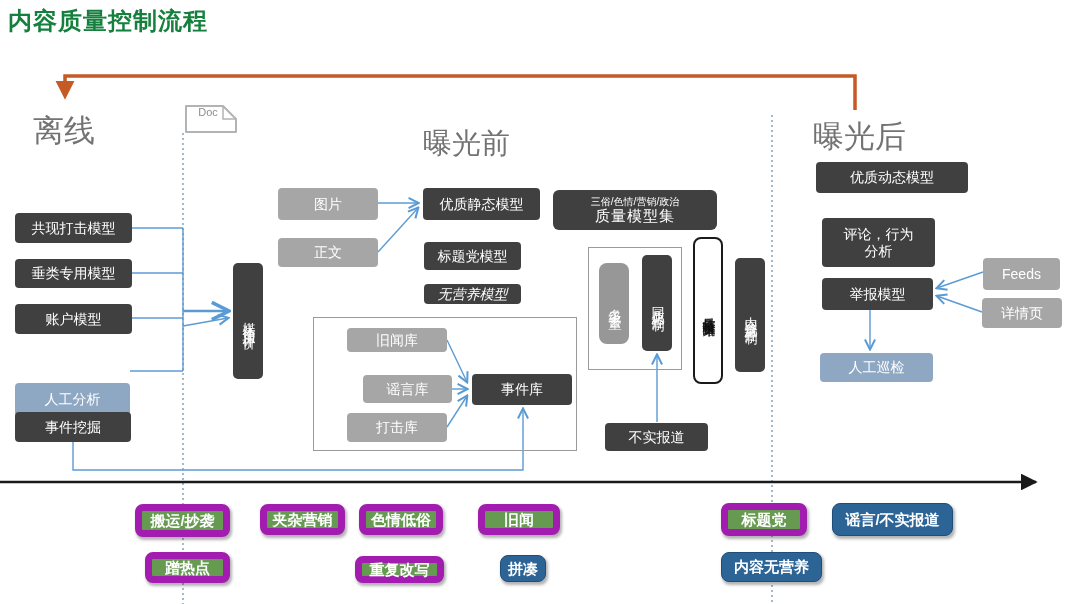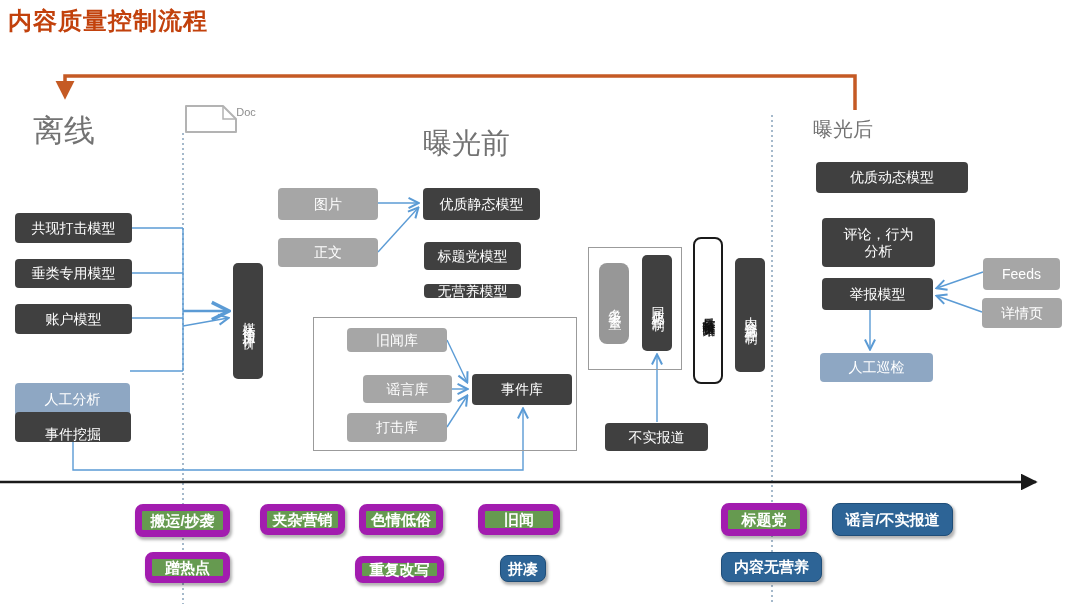--- a/index.html
+++ b/index.html
@@ -1,35 +1,35 @@
 <!DOCTYPE html>
 <html><head>
 <meta charset="utf-8">
 <style>
   html,body{margin:0;padding:0;background:#fff;}
   .stage{position:relative;width:1080px;height:604px;background:#fff;overflow:hidden;
          font-family:"Liberation Sans","DejaVu Sans",sans-serif;}
   .overlay{position:absolute;left:0;top:0;z-index:1;}
   .title{position:absolute;left:8px;top:5px;z-index:3;font-family:"Liberation Serif","DejaVu Serif",serif;
-         font-size:24px;font-weight:bold;color:#c2410c;letter-spacing:1px;}
+         font-size:24px;font-weight:bold;color:#15803d;letter-spacing:1px;}
   .header{position:absolute;z-index:3;font-family:"Liberation Serif","DejaVu Serif",serif;color:#737373;}
   .box{position:absolute;z-index:2;display:flex;align-items:center;justify-content:center;text-align:center;
        box-sizing:border-box;color:#fff;font-size:14px;border-radius:4px;line-height:1.15;}
   .dark{background:#404040;}
   .gray{background:#a6a6a6;text-align:center;}
   .midgray{background:#979797;}
   .bluegray{background:#8ea7c3;}
   .vbox{writing-mode:vertical-rl;text-orientation:upright;letter-spacing:3px;font-size:13px;border-radius:5px;}
   .frame{position:absolute;z-index:1;border:1px solid #9b9b9b;background:transparent;box-sizing:border-box;}
   .whitebox{background:#fff;border:2px solid #1a1a1a;color:#111;border-radius:8px;}
   .tag{border-radius:8px;font-weight:bold;font-size:15px;box-shadow:1.5px 2.5px 3px rgba(0,0,0,.30);}
   .tag.green{background:#669a50;border:7px solid #a21caf;}
   .tag.blue{background:#2d6496;border:1px solid #1f4e79;}
   .doc{position:absolute;left:185px;top:105px;width:52px;height:28px;z-index:3;}
-  .doc .doc-label{position:absolute;left:0;top:1px;width:46px;text-align:center;font-size:11px;color:#8d8d8d;margin-left:38px;}
+  .doc .doc-label{position:absolute;left:0;top:1px;width:46px;text-align:center;font-size:11px;color:#8d8d8d;}
   .two-line{flex-direction:column;}
 </style>
 </head>
 <body>
 
 <div class="stage">
 
   <svg class="overlay" width="1080" height="604" viewBox="0 0 1080 604">
     <defs>
       <marker id="chev" viewBox="0 0 10 10" refX="8.5" refY="5" markerWidth="9" markerHeight="9" orient="auto">
@@ -76,21 +76,21 @@
 
     <path d="M983,272 L937,288" fill="none" stroke="#5b9bd5" stroke-width="1.4" marker-end="url(#chev)"></path>
     <path d="M982,312 L937,296" fill="none" stroke="#5b9bd5" stroke-width="1.4" marker-end="url(#chev)"></path>
 
     <line x1="870" y1="310" x2="870" y2="349" stroke="#5b9bd5" stroke-width="1.4" marker-end="url(#chev)"></line>
   </svg>
 
   <div class="title">内容质量控制流程</div>
   <div class="header" style="left:33px;top:110px;font-size:31px;">离线</div>
   <div class="header" style="left:423px;top:124px;font-size:29px;">曝光前</div>
-  <div class="header" style="left:813px;top:116px;font-size:20px;">曝光后</div>
+  <div class="header" style="left:813px;top:116px;font-size:31px;">曝光后</div>
 
   <div class="doc">
     <svg width="52" height="28" viewBox="0 0 52 28">
       <path d="M1,1 H38 L51,14 V27 H1 Z" fill="#ffffff" stroke="#b3b3b3" stroke-width="2" stroke-linejoin="round"></path>
       <path d="M38,1 V14 H51" fill="none" stroke="#b3b3b3" stroke-width="1.5"></path>
     </svg>
     <span class="doc-label">Doc</span>
   </div>
 
   <div class="box dark" style="left:15px;top:213px;width:117px;height:30px;">
@@ -98,43 +98,47 @@
     </div>
   <div class="box dark" style="left:15px;top:259px;width:117px;height:29px;">
       <span>垂类专用模型</span>
     </div>
   <div class="box dark" style="left:15px;top:304px;width:117px;height:30px;">
       <span>账户模型</span>
     </div>
   <div class="box bluegray" style="left:15px;top:355px;width:115px;height:33px;margin-top:28px;">
       <span>人工分析</span>
     </div>
-  <div class="box dark" style="left:15px;top:412px;width:116px;height:30px;align-items:flex-end;">
+  <div class="box dark" style="left:15px;top:412px;width:116px;height:30px;">
       <span>事件挖掘</span>
     </div>
   <div class="box dark vbox" style="left:233px;top:263px;width:30px;height:116px;">
       <span>媒体信用评价</span>
     </div>
 
   <div class="box gray" style="left:278px;top:188px;width:100px;height:32px;">
       <span>图片</span>
     </div>
   <div class="box gray" style="left:278px;top:238px;width:100px;height:29px;">
       <span>正文</span>
     </div>
   <div class="box dark" style="left:423px;top:188px;width:117px;height:32px;align-items:center;">
       <span>优质静态模型</span>
     </div>
   <div class="box dark" style="left:424px;top:242px;width:97px;height:28px;">
       <span>标题党模型</span>
     </div>
-  <div class="box dark" style="left:424px;top:284px;width:97px;height:14px;">
+  <div class="box dark" style="left:424px;top:284px;width:97px;height:20px;font-style:italic;">
       <span>无营养模型</span>
     </div>
 
+  <div class="box dark two-line" style="left:553px;top:190px;width:164px;height:40px;border-radius:6px;">
+    <span style="font-size:10px;">三俗/色情/营销/政治</span>
+    <span style="font-size:15px;letter-spacing:1px;">质量模型集</span>
+  </div>
 
   <div class="frame" style="left:588px;top:247px;width:94px;height:123px;"></div>
   <div class="box midgray vbox" style="left:599px;top:263px;width:30px;height:81px;border-radius:8px;">
       <span>多级去重</span>
     </div>
   <div class="box dark vbox" style="left:642px;top:255px;width:30px;height:96px;">
       <span>同质化控制</span>
     </div>
 
   <div class="box whitebox vbox" style="left:693px;top:237px;width:30px;height:147px;letter-spacing:1px;">

